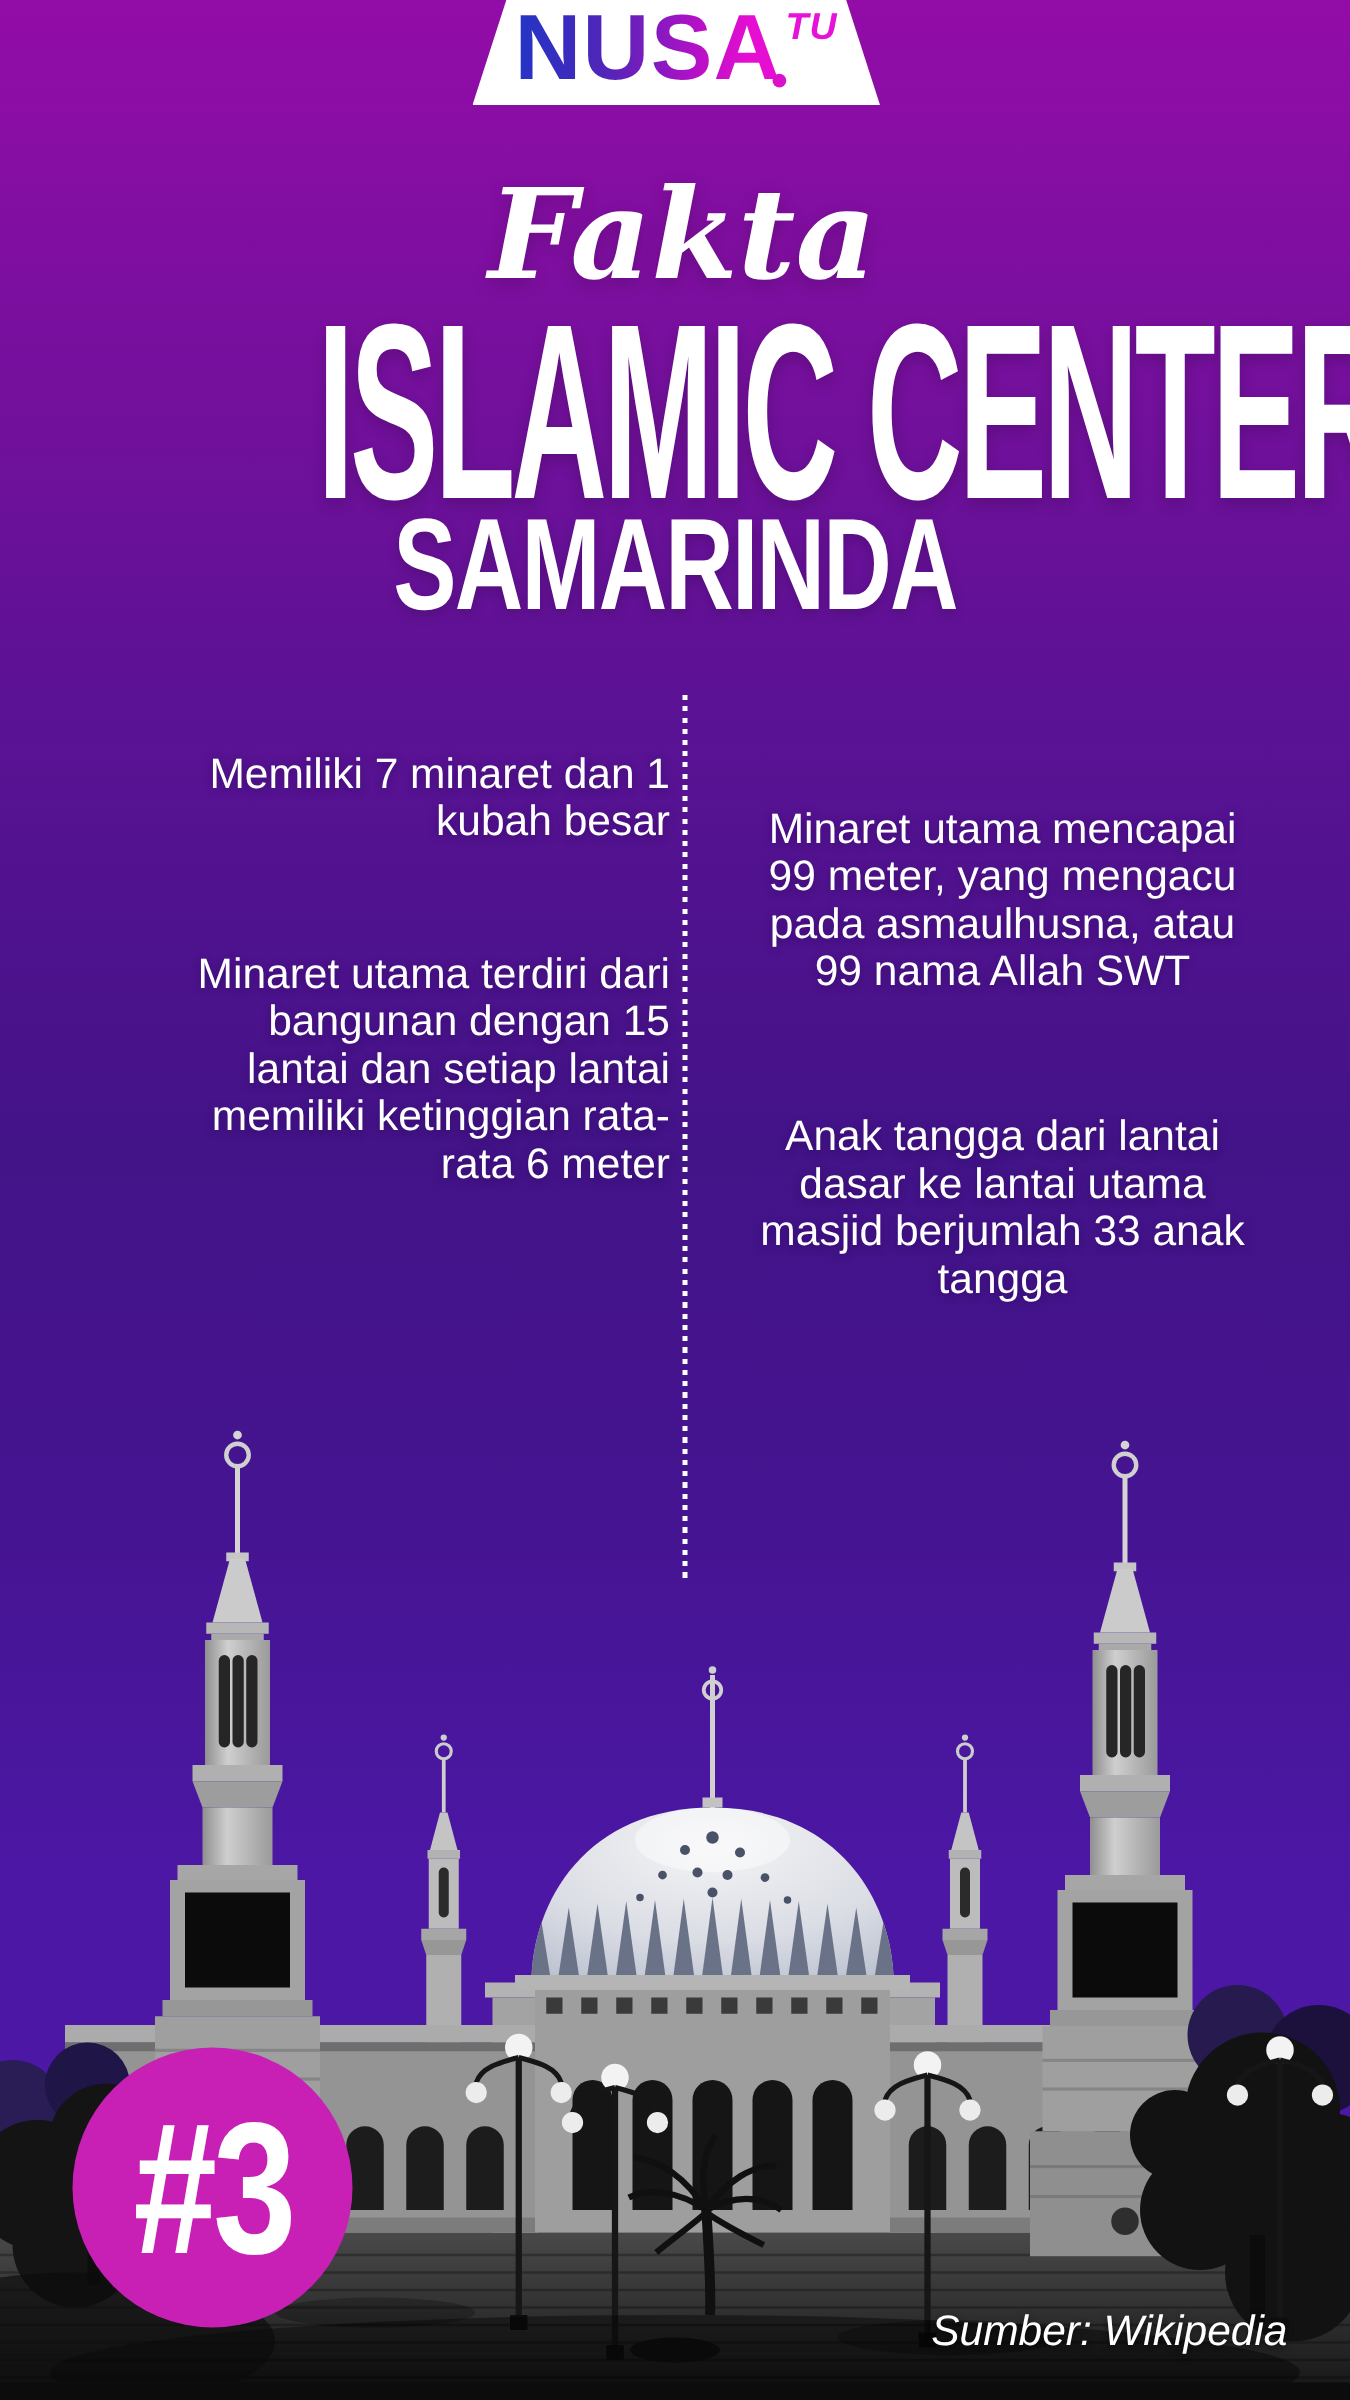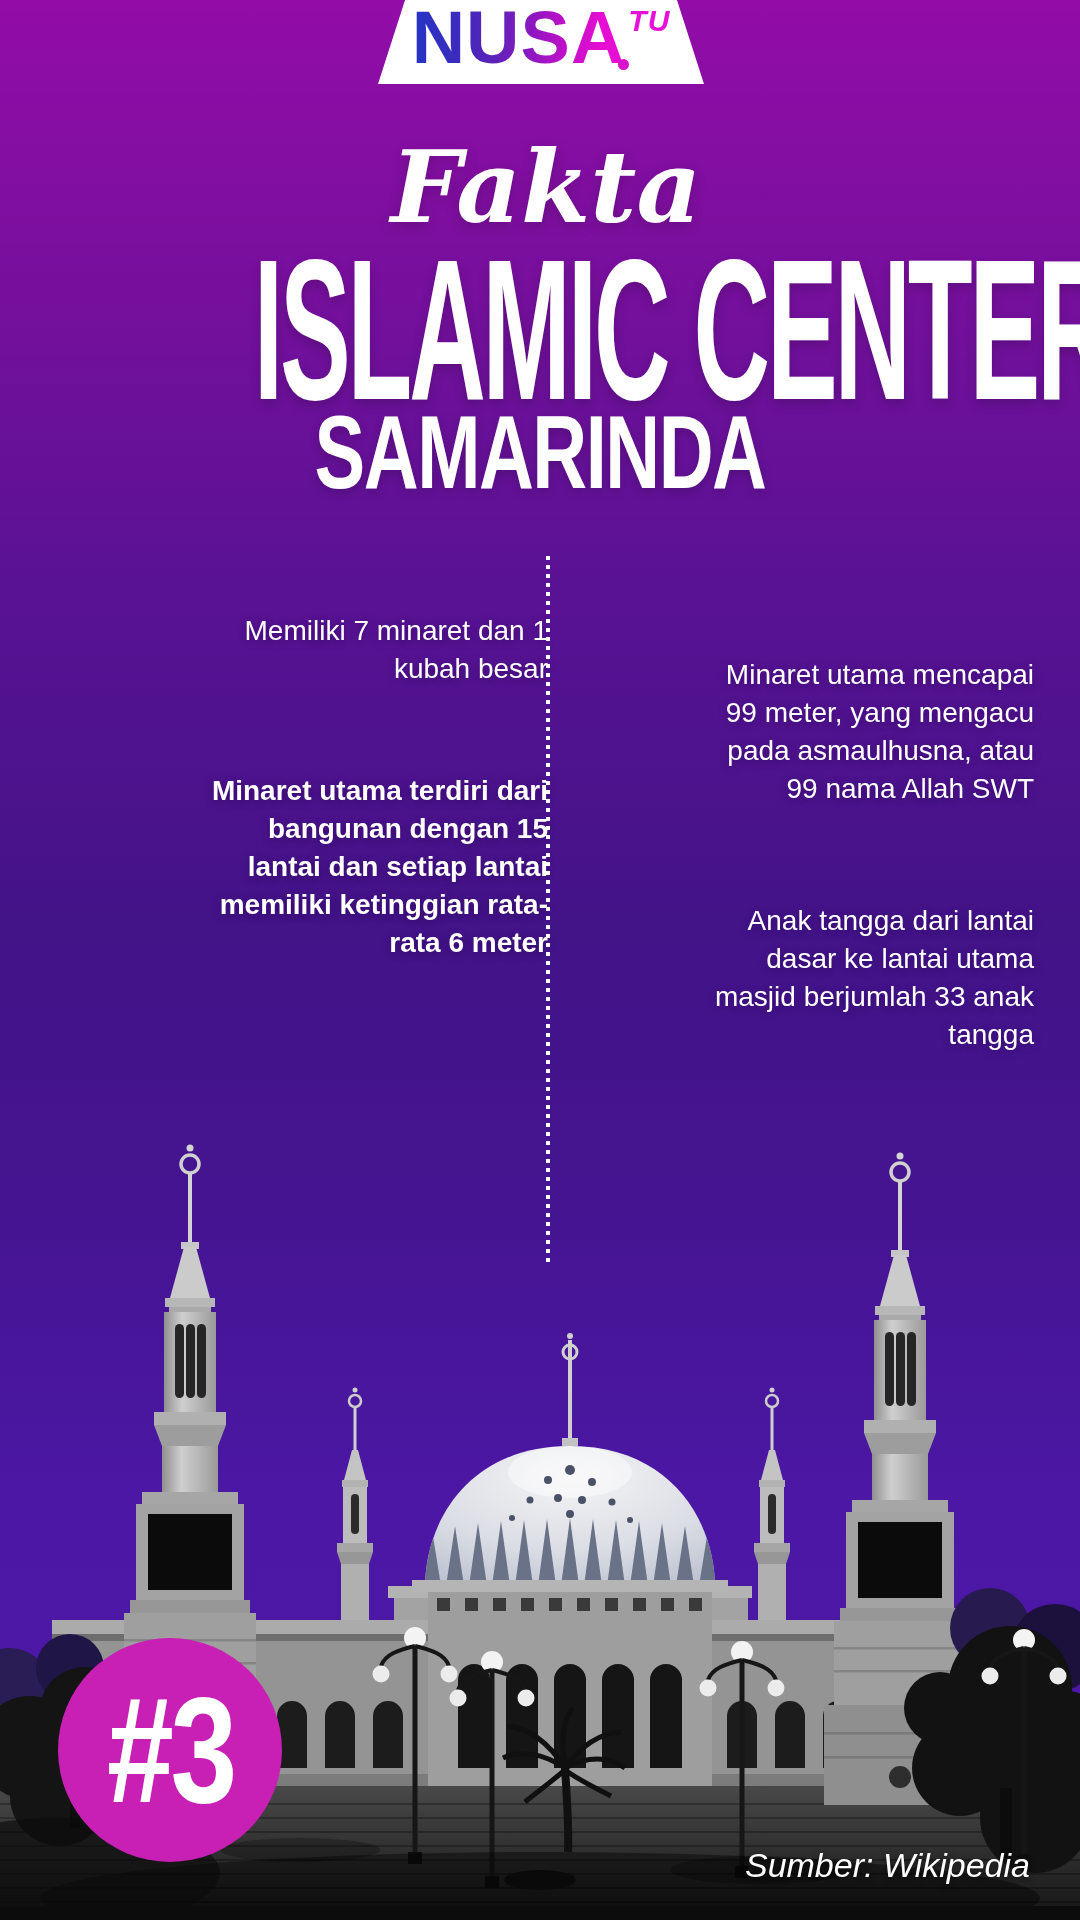--- a/index.html
+++ b/index.html
@@ -38,26 +38,26 @@
     text-shadow:0 5px 16px rgba(0,0,0,.18);
   }
   .subtitle{
     position:absolute;left:0;right:0;top:400px;text-align:center;
     font-weight:bold;font-size:104px;line-height:1;letter-spacing:-2px;
     transform:scaleX(.73);transform-origin:top center;white-space:nowrap;
     text-shadow:0 4px 12px rgba(0,0,0,.18);
   }
   
   .fact{
-    position:absolute;margin:16px;font-size:28px;line-height:38px;white-space:pre-line;
+    position:absolute;margin:4px;font-size:34px;line-height:38px;white-space:pre-line;
     text-shadow:0 2px 8px rgba(30,0,70,.45);
   }
   .fact.left{left:100px;width:432px;text-align:right;}
-  .fact.right{left:578px;width:440px;text-align:right;}
-  #factL0{top:596px;} #factL1{top:756px;font-weight:bold;} #factL2{top:1012px;}
+  .fact.right{left:578px;width:440px;text-align:center;}
+  #factL0{top:596px;} #factL1{top:756px;} #factL2{top:1012px;}
   #factR0{top:640px;} #factR1{top:886px;}
   .divider{
     position:absolute;left:546px;top:556px;width:4px;height:708px;
     background:repeating-linear-gradient(180deg,#fff 0 4px,transparent 4px 9px);
   }
   
   .mosque{position:absolute;left:0;top:1128px;width:1080px;height:792px;}
   
   .issue-badge{
     position:absolute;left:58px;top:1638px;width:224px;height:224px;border-radius:50%;

